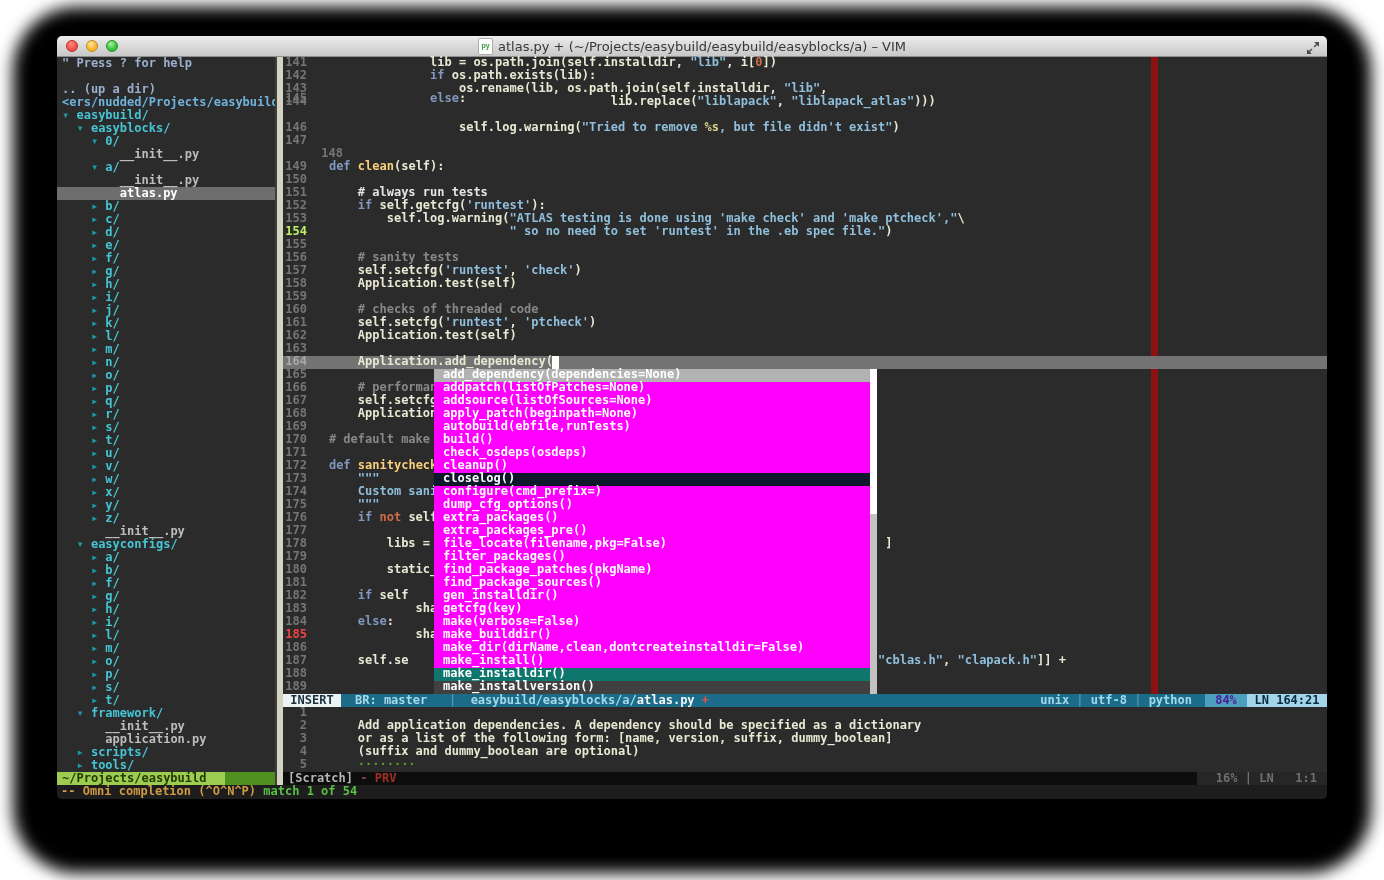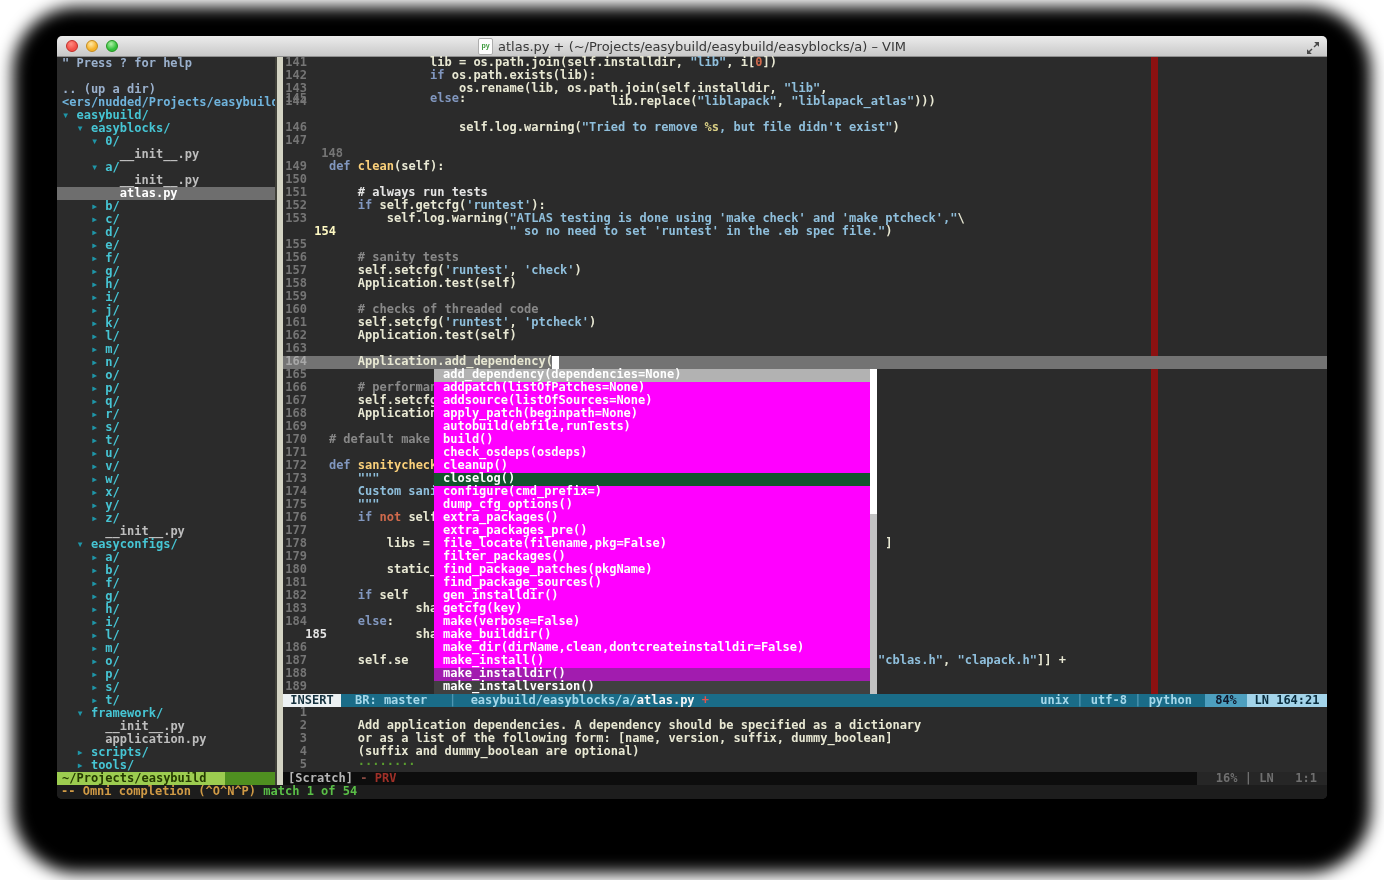--- a/index.html
+++ b/index.html
@@ -53,21 +53,21 @@
   
   .statusline{position:absolute;top:637px;height:13px;left:0;width:100%;background:#1a6c88;z-index:6;
               color:#a5d8ea;white-space:pre;}
   .slmode{position:absolute;left:0;top:0;width:58px;height:13px;background:#edf2f4;color:#16323f;
           text-align:center;font-weight:bold;}
   .slleft{position:absolute;left:72px;top:0;}
   .slsep{color:#4e96b2;}
   .slfile{color:#f5f5f5;font-weight:bold;}
   .slmod{color:#e5534b;font-weight:bold;}
   .slright{position:absolute;right:135px;top:0;}
-  .slpct{position:absolute;left:922px;width:42px;top:0;height:13px;background:#4d9fbf;color:#0f172a;text-align:center;}
+  .slpct{position:absolute;left:922px;width:42px;top:0;height:13px;background:#4d9fbf;color:#4c1d95;text-align:center;}
   .slpos{position:absolute;left:964px;right:0;top:0;height:13px;background:#a3d4ea;color:#092c3d;text-align:center;}
   
   #preview{position:absolute;top:650px;left:0;width:100%;height:65px;}
   .statusnc{position:absolute;top:715px;height:13px;left:0;width:100%;background:#262626;white-space:pre;z-index:6;}
   .sncleft{position:absolute;left:0;top:0;width:914px;height:13px;background:#0d0d0d;color:#b5b5b5;padding-left:5px;box-sizing:border-box;}
   .sncdash{color:#8a4a42;}
   .sncprv{color:#a03028;font-weight:bold;}
   .sncright{position:absolute;right:10px;top:0;color:#6f6f6f;}
   
   .cmdline{position:absolute;left:0;top:749px;width:1270px;height:14px;background:#1d1d1d;
@@ -209,21 +209,21 @@
         </div>
         <div class="codeline" style="top: 143px;">
           <span class="ln" style="color: rgb(117, 117, 117);">152</span>
           <span class="ct"><span style="color: rgb(232, 232, 211);">        </span><span style="color: rgb(129, 151, 191);">if</span><span style="color: rgb(232, 232, 211);"> self.getcfg(</span><span style="color: rgb(143, 191, 220);">'runtest'</span><span style="color: rgb(232, 232, 211);">):</span></span>
         </div>
         <div class="codeline" style="top: 156px;">
           <span class="ln" style="color: rgb(117, 117, 117);">153</span>
           <span class="ct"><span style="color: rgb(232, 232, 211);">            self.log.warning(</span><span style="color: rgb(143, 191, 220);">"ATLAS testing is done using 'make check' and 'make ptcheck',"</span><span style="color: rgb(232, 232, 211);">\</span></span>
         </div>
         <div class="codeline" style="top: 169px;">
-          <span class="ln" style="color: #fef9c3; padding-left: 29px;">154</span>
+          <span class="ln" style="color: #bef264;">154</span>
           <span class="ct"><span style="color: rgb(232, 232, 211);">                             </span><span style="color: rgb(143, 191, 220);">" so no need to set 'runtest' in the .eb spec file."</span><span style="color: rgb(232, 232, 211);">)</span></span>
         </div>
         <div class="codeline" style="top: 182px;">
           <span class="ln" style="color: rgb(117, 117, 117);">155</span>
           <span class="ct"></span>
         </div>
         <div class="codeline" style="top: 195px;">
           <span class="ln" style="color: rgb(117, 117, 117);">156</span>
           <span class="ct"><span style="color: rgb(136, 136, 136);">        # sanity tests</span></span>
         </div>
@@ -333,21 +333,21 @@
         </div>
         <div class="codeline" style="top: 546px;">
           <span class="ln" style="color: rgb(117, 117, 117);">183</span>
           <span class="ct"><span style="color: rgb(232, 232, 211);">                sha</span></span>
         </div>
         <div class="codeline" style="top: 559px;">
           <span class="ln" style="color: rgb(117, 117, 117);">184</span>
           <span class="ct"><span style="color: rgb(232, 232, 211);">        </span><span style="color: rgb(129, 151, 191);">else</span><span style="color: rgb(232, 232, 211);">:</span></span>
         </div>
         <div class="codeline" style="top: 572px;">
-          <span class="ln" style="color: #e5e5e5; margin-left: 20px;">185</span>
+          <span class="ln" style="color: #ef4444;">185</span>
           <span class="ct"><span style="color: rgb(232, 232, 211);">                sha</span></span>
         </div>
         <div class="codeline" style="top: 585px;">
           <span class="ln" style="color: rgb(117, 117, 117);">186</span>
           <span class="ct"></span>
         </div>
         <div class="codeline" style="top: 598px;">
           <span class="ln" style="color: rgb(117, 117, 117);">187</span>
           <span class="ct"><span style="color: rgb(232, 232, 211);">        self.se</span><span style="color: rgb(232, 232, 211);">                                                                 </span><span style="color: rgb(143, 191, 220);">"cblas.h"</span><span style="color: rgb(232, 232, 211);">, </span><span style="color: rgb(143, 191, 220);">"clapack.h"</span><span style="color: rgb(232, 232, 211);">]] +</span></span>
         </div>
@@ -363,36 +363,36 @@
     <div class="cursorblk"></div>
     <div id="popup">
         <div class="pitem" style="background: rgb(178, 178, 178);"><span>add_dependency(dependencies=None)</span></div>
         <div class="pitem" style="background: rgb(255, 0, 255);"><span>addpatch(listOfPatches=None)</span></div>
         <div class="pitem" style="background: rgb(255, 0, 255);"><span>addsource(listOfSources=None)</span></div>
         <div class="pitem" style="background: rgb(255, 0, 255);"><span>apply_patch(beginpath=None)</span></div>
         <div class="pitem" style="background: rgb(255, 0, 255);"><span>autobuild(ebfile,runTests)</span></div>
         <div class="pitem" style="background: rgb(255, 0, 255);"><span>build()</span></div>
         <div class="pitem" style="background: rgb(255, 0, 255);"><span>check_osdeps(osdeps)</span></div>
         <div class="pitem" style="background: rgb(255, 0, 255);"><span>cleanup()</span></div>
-        <div class="pitem" style="background: #14532d;"><span>closelog()</span></div>
+        <div class="pitem" style="background: #0f172a;"><span>closelog()</span></div>
         <div class="pitem" style="background: rgb(255, 0, 255);"><span>configure(cmd_prefix=)</span></div>
         <div class="pitem" style="background: rgb(255, 0, 255);"><span>dump_cfg_options()</span></div>
         <div class="pitem" style="background: rgb(255, 0, 255);"><span>extra_packages()</span></div>
         <div class="pitem" style="background: rgb(255, 0, 255);"><span>extra_packages_pre()</span></div>
         <div class="pitem" style="background: rgb(255, 0, 255);"><span>file_locate(filename,pkg=False)</span></div>
         <div class="pitem" style="background: rgb(255, 0, 255);"><span>filter_packages()</span></div>
         <div class="pitem" style="background: rgb(255, 0, 255);"><span>find_package_patches(pkgName)</span></div>
         <div class="pitem" style="background: rgb(255, 0, 255);"><span>find_package_sources()</span></div>
         <div class="pitem" style="background: rgb(255, 0, 255);"><span>gen_installdir()</span></div>
         <div class="pitem" style="background: rgb(255, 0, 255);"><span>getcfg(key)</span></div>
         <div class="pitem" style="background: rgb(255, 0, 255);"><span>make(verbose=False)</span></div>
         <div class="pitem" style="background: rgb(255, 0, 255);"><span>make_builddir()</span></div>
         <div class="pitem" style="background: rgb(255, 0, 255);"><span>make_dir(dirName,clean,dontcreateinstalldir=False)</span></div>
         <div class="pitem" style="background: rgb(255, 0, 255);"><span>make_install()</span></div>
-        <div class="pitem" style="background: #a21caf;"><span>make_installdir()</span></div>
+        <div class="pitem" style="background: #0f766e;"><span>make_installdir()</span></div>
         <div class="pitem" style="background: #404040;"><span>make_installversion()</span></div>
         <div class="pscroll">
           <div class="pthumb"></div>
         </div>
       </div>
 
     <div class="statusline">
       <span class="slmode">INSERT</span>
       <span class="slleft"><span>BR: master</span>   <span class="slsep">|</span>  <span>easybuild/easyblocks/a/</span><span class="slfile">atlas.py</span> <span class="slmod">+</span></span>
       <span class="slright"><span>unix</span> <span class="slsep">|</span> <span>utf-8</span> <span class="slsep">|</span> <span>python</span></span>

